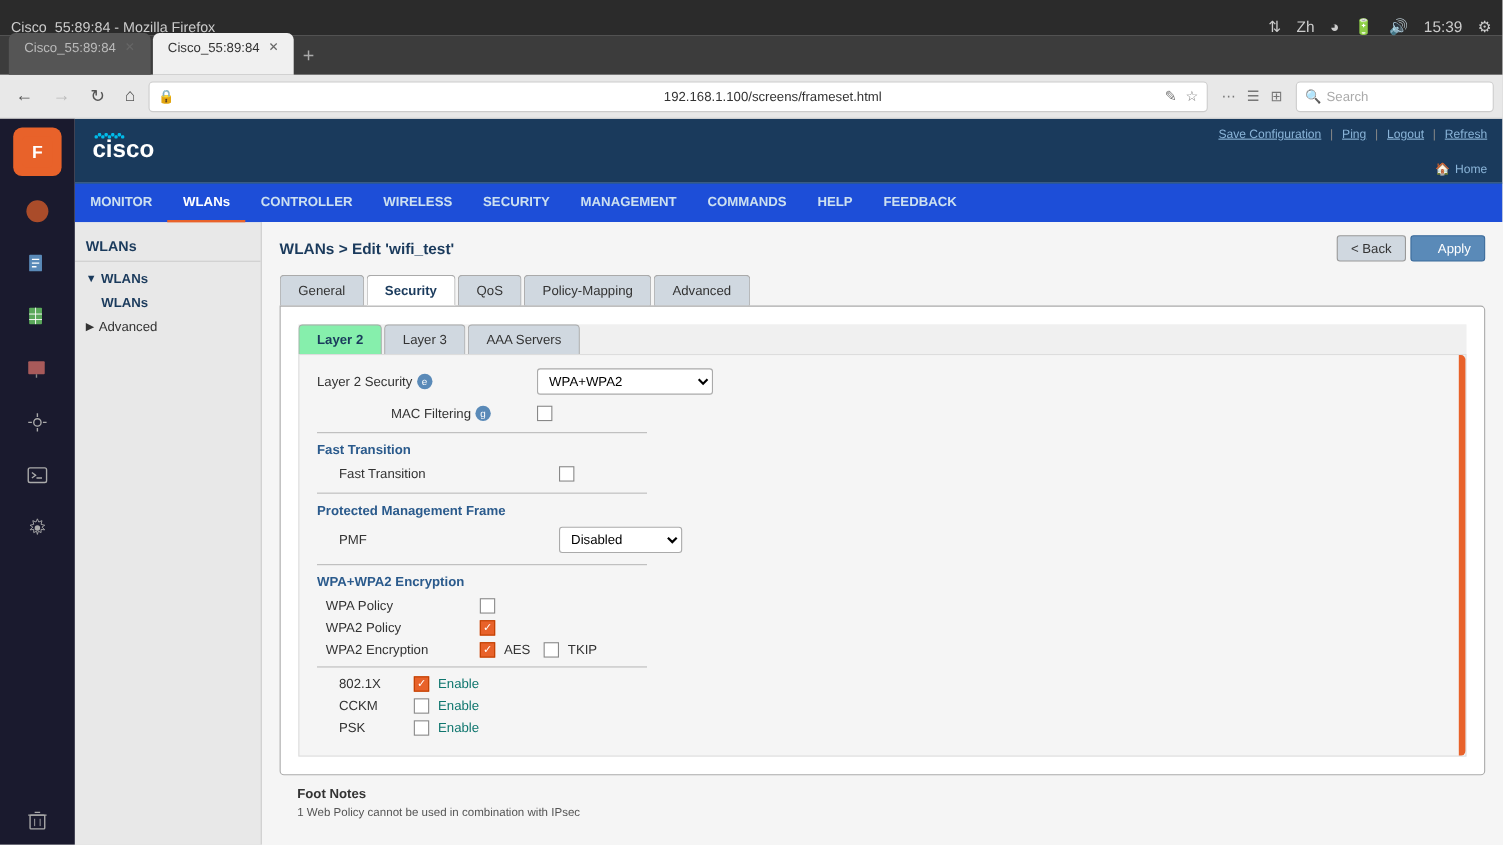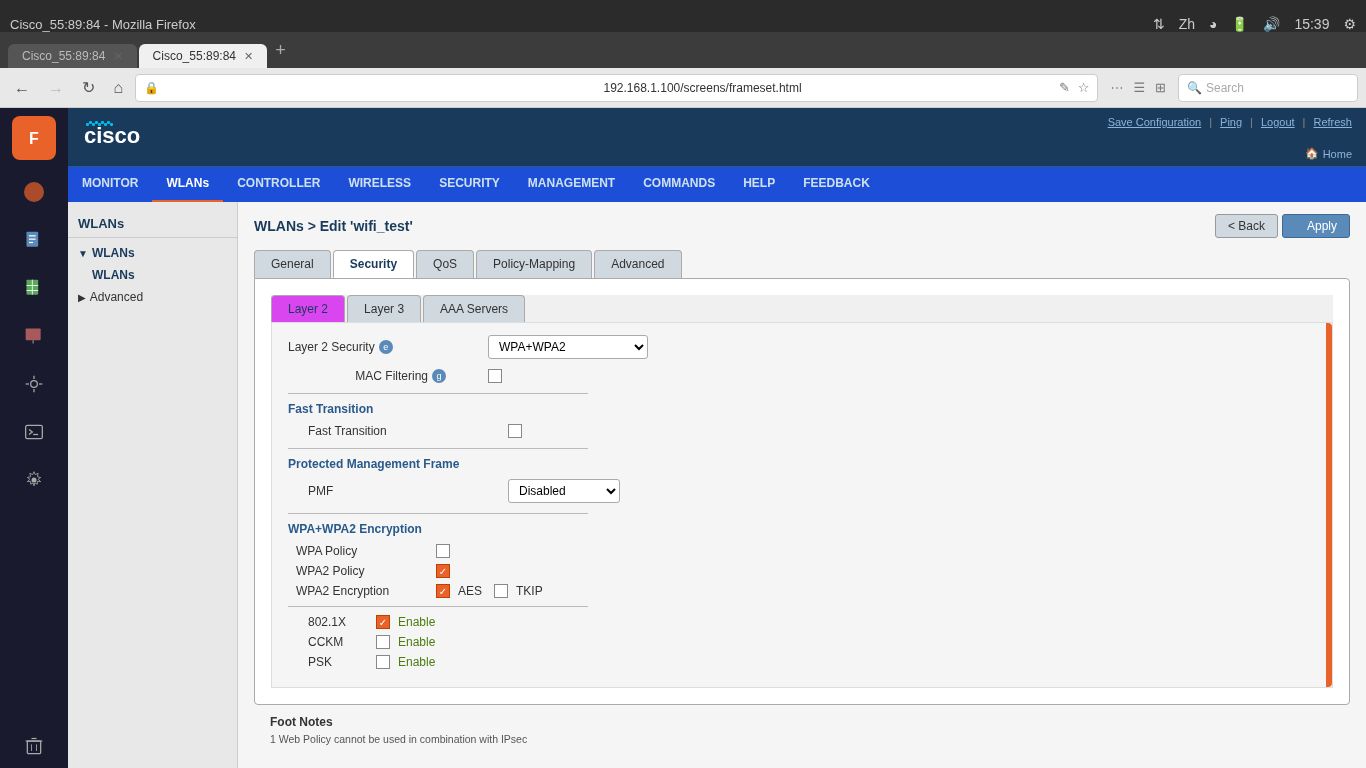--- a/index.html
+++ b/index.html
@@ -25,25 +25,25 @@
       align-items: flex-end;
       padding: 0 8px;
       gap: 2px;
     }
     .tab {
       background: #f0f0f0;
       border-radius: 6px 6px 0 0;
       padding: 6px 14px;
       font-size: 12px;
       display: flex;
-      align-items: center;
+      align-items: flex-start;
       gap: 8px;
       color: #333;
       cursor: pointer;
-      height: 24px;
+      height: 38px;
       margin-top: 35px;
     }
     .tab.inactive { background: #555; color: #bbb; }
     .tab-close { font-size: 11px; color: #666; cursor: pointer; }
     .tab-new { background: none; border: none; color: #aaa; font-size: 18px; padding: 0 6px; cursor: pointer; align-self: center; }
 
     .browser-toolbar {
       background: #e8e8e8;
       height: 40px;
       display: flex;
@@ -282,22 +282,22 @@
       font-size: 12px;
       cursor: pointer;
       border: 1px solid #aaa;
       border-bottom: none;
       border-radius: 4px 4px 0 0;
       background: #d0d8e0;
       color: #333;
       margin-right: 2px;
     }
     .subtab-btn.active {
-      background: #d946ef;
-      font-weight: normal;
+      background: #86efac;
+      font-weight: bold;
       color: #1a3a5c;
     }
 
     
     .form-section {
       background: #f5f5f5;
       padding: 12px 16px;
       border: 1px solid #ddd;
     }
 
@@ -393,21 +393,21 @@
       margin-bottom: 6px;
       gap: 8px;
     }
     .auth-key-label {
       width: 60px;
       font-size: 12px;
       color: #333;
     }
     .auth-enable-label {
       font-size: 12px;
-      color: #4d7c0f;
+      color: #0f766e;
     }
 
     
     .footnotes {
       padding: 10px 16px;
       font-size: 11px;
       color: #555;
     }
     .footnotes-title {
       font-weight: bold;

